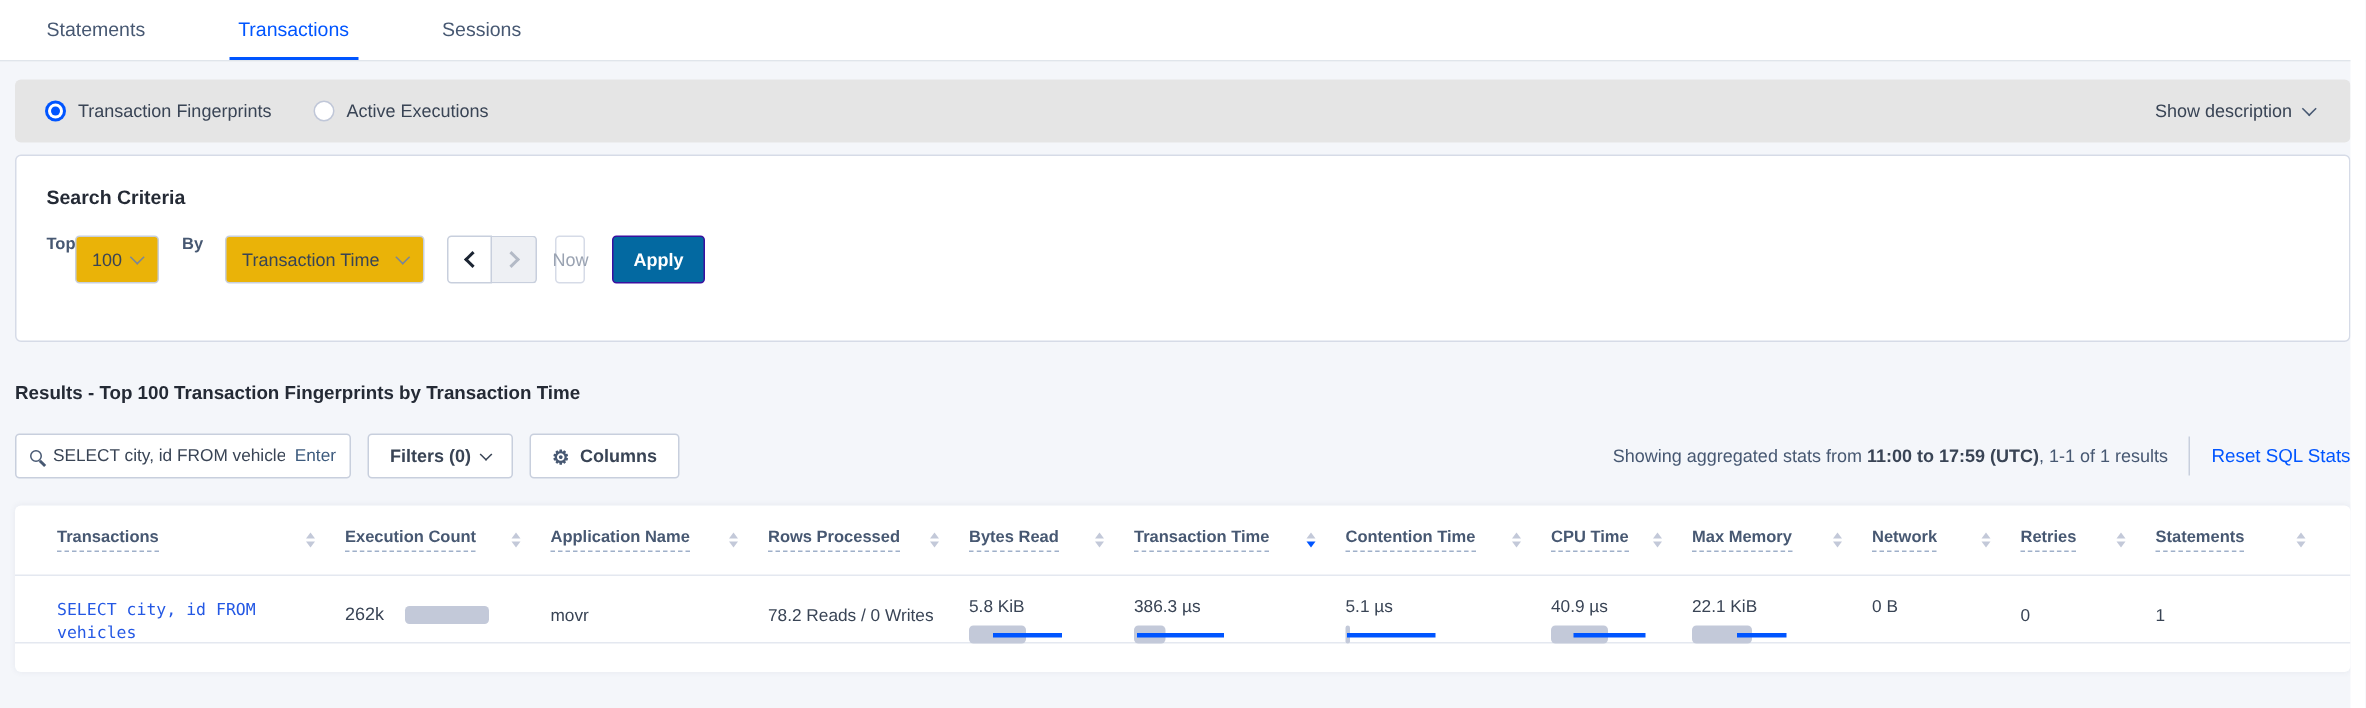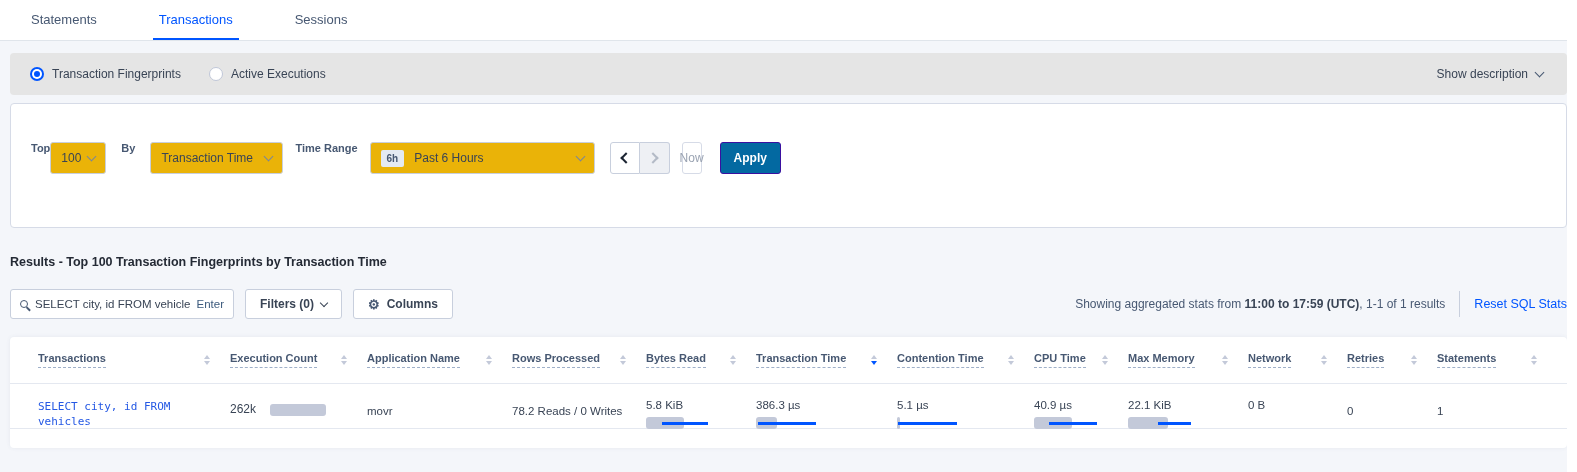--- a/index.html
+++ b/index.html
@@ -198,43 +198,36 @@
       <span class="radio-outer"></span>
       <span class="radio-label">Active Executions</span>
     </div>
     <div class="show-desc">
       <span>Show description</span>
       <span class="chev"></span>
     </div>
   </div>
 
   <div class="criteria-card">
+    <div class="criteria-title">Search Criteria</div>
     <div class="criteria-form">
       <div class="field">
         <span class="field-label">Top</span>
         <div class="select sel-top">
           <span>100</span>
           <span class="chev"></span>
         </div>
       </div>
       <div class="field">
         <span class="field-label" style="margin-left:15px;">By</span>
         <div class="select sel-by">
           <span>Transaction Time</span>
           <span class="chev"></span>
         </div>
       </div>
-      <div class="field">
-        <span class="field-label" style="margin-left:12px;">Time Range</span>
-        <div class="select sel-tr">
-          <span class="tr-badge">6h</span>
-          <span>Past 6 Hours</span>
-          <span class="chev"></span>
-        </div>
-      </div>
       <div class="arrow-group">
         <div class="arr-btn prev">
           <span class="arr-chev left"></span>
         </div>
         <div class="arr-btn next">
           <span class="arr-chev right"></span>
         </div>
       </div>
       <div class="now-btn">Now</div>
       <div class="apply-btn">Apply</div>

